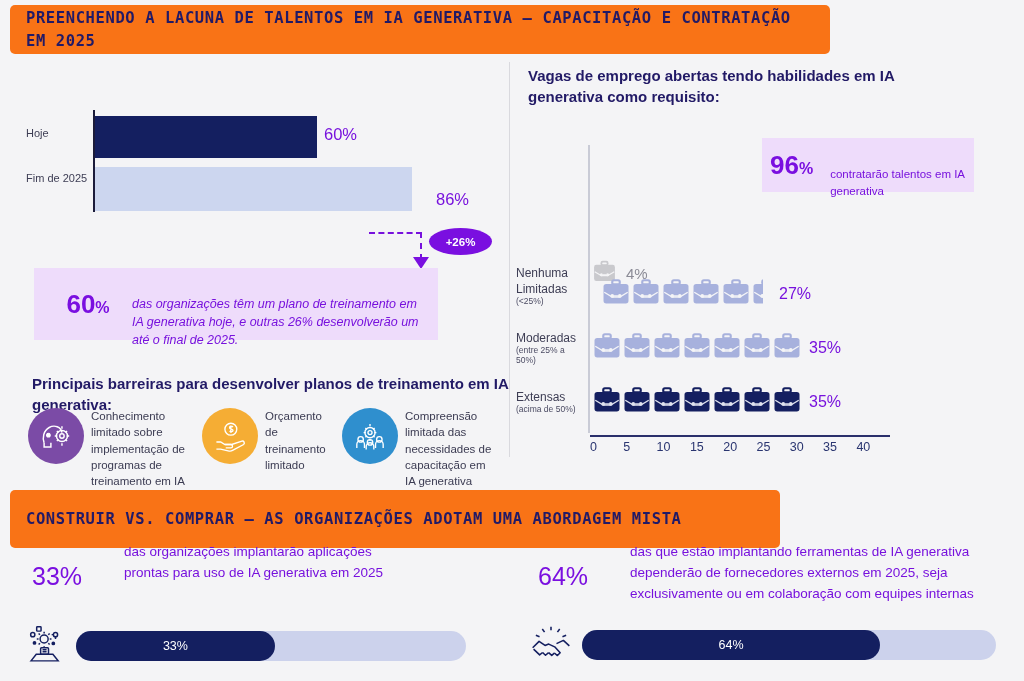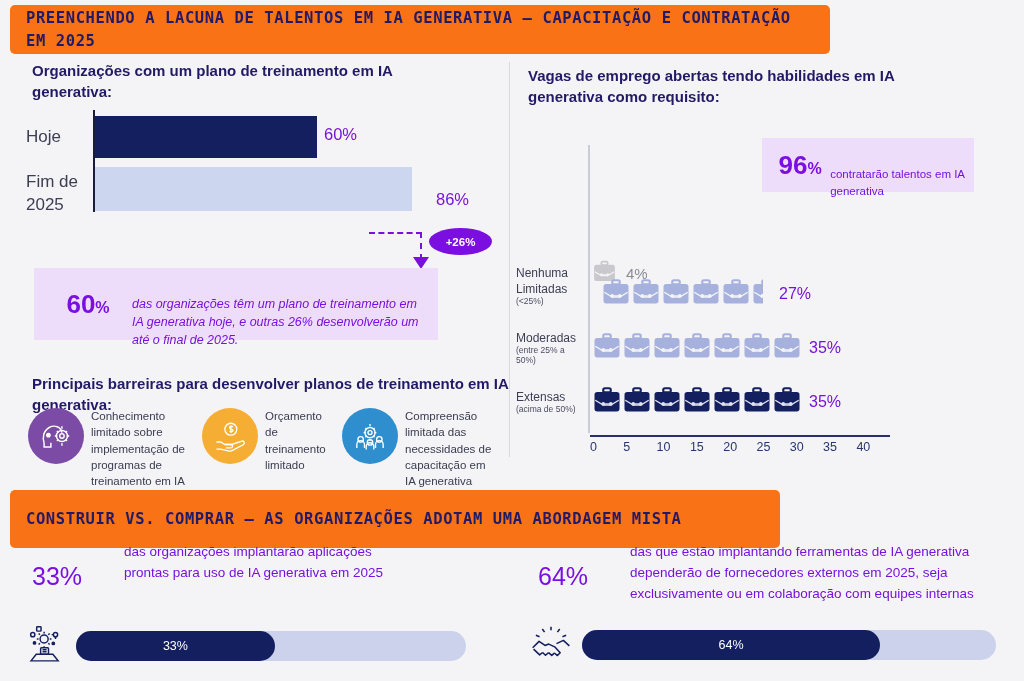--- a/index.html
+++ b/index.html
@@ -41,21 +41,21 @@
     font-weight:bold;
     line-height:1.42;
   }
 
   
   #barchart { position:absolute; left:14px; top:50px; width:470px; height:105px; }
   .axis-v { position:absolute; left:69px; top:0; width:2px; height:102px; background:#1b1b3a; }
   .bar-row { position:absolute; left:0; width:470px; }
   .bar-cat {
     position:absolute; left:2px; width:62px;
-    font-size:17px; color:#3d3d54; line-height:1.35;
+    font-size:11px; color:#3d3d54; line-height:1.35;
   }
   .bar-rect { position:absolute; left:71px; }
   .bar-val {
     position:absolute; font-size:16.5px; color:#7711dd; font-weight:normal;
   }
   #badge-26 {
     position:absolute; left:405px; top:118px;
     width:63px; height:27px; border-radius:50%;
     background:#7a0fe0; color:#fff;
     font-size:11.5px; font-weight:bold;
@@ -83,21 +83,21 @@
   }
   .callout-num {
     color:#7a0fe0; font-weight:bold; font-size:26px;
     white-space:nowrap;
   }
   .callout-num .pct { font-size:16px; }
   .callout-text { color:#7711dd; font-size:12.5px; line-height:1.45;margin-top:36px; }
   #callout-60 { left:24px; top:208px; width:404px; height:72px; padding:0 10px; }
   #callout-60 .callout-num { width:88px; text-align:center; }
   #callout-96 { left:762px; top:138px; width:212px; height:54px; padding:0 8px; }
-  #callout-96 .callout-num { width:62px; text-align:center; }
+  #callout-96 .callout-num { width:62px; }
   #callout-96 .callout-text { font-size:11.5px; }
 
   
   #barriers-title { position:absolute; left:22px; top:313px; width:480px; }
   #barriers { position:absolute; left:18px; top:348px; width:480px; height:115px; display:flex; }
   .barrier { display:flex; align-items:flex-start; }
   .bicon {
     width:56px; height:56px; border-radius:50%;
     flex:0 0 56px;
     display:flex; align-items:center; justify-content:center;
@@ -147,21 +147,20 @@
 </style>
 </head>
 <body>
 
 <div class="banner" id="banner-1">
   <div class="banner-text">PREENCHENDO A LACUNA DE TALENTOS EM IA GENERATIVA — CAPACITAÇÃO E CONTRATAÇÃO EM 2025</div>
 </div>
 
 <div id="card-left">
 
-  <div class="sect-title" style="position:absolute;left:22px;top:0;width:420px;">Organizações com um plano de treinamento em IA generativa:</div>
 
   <div id="barchart">
     <div class="axis-v"></div>
 
     <div class="bar-row" style="top:6px;">
       <div class="bar-cat" style="top:10px;">Hoje</div>
       <div class="bar-rect" style="top:0;width:222px;height:42px;background:#141f60;"></div>
       <div class="bar-val" style="left:300px;top:9px;">60%</div>
     </div>
 

